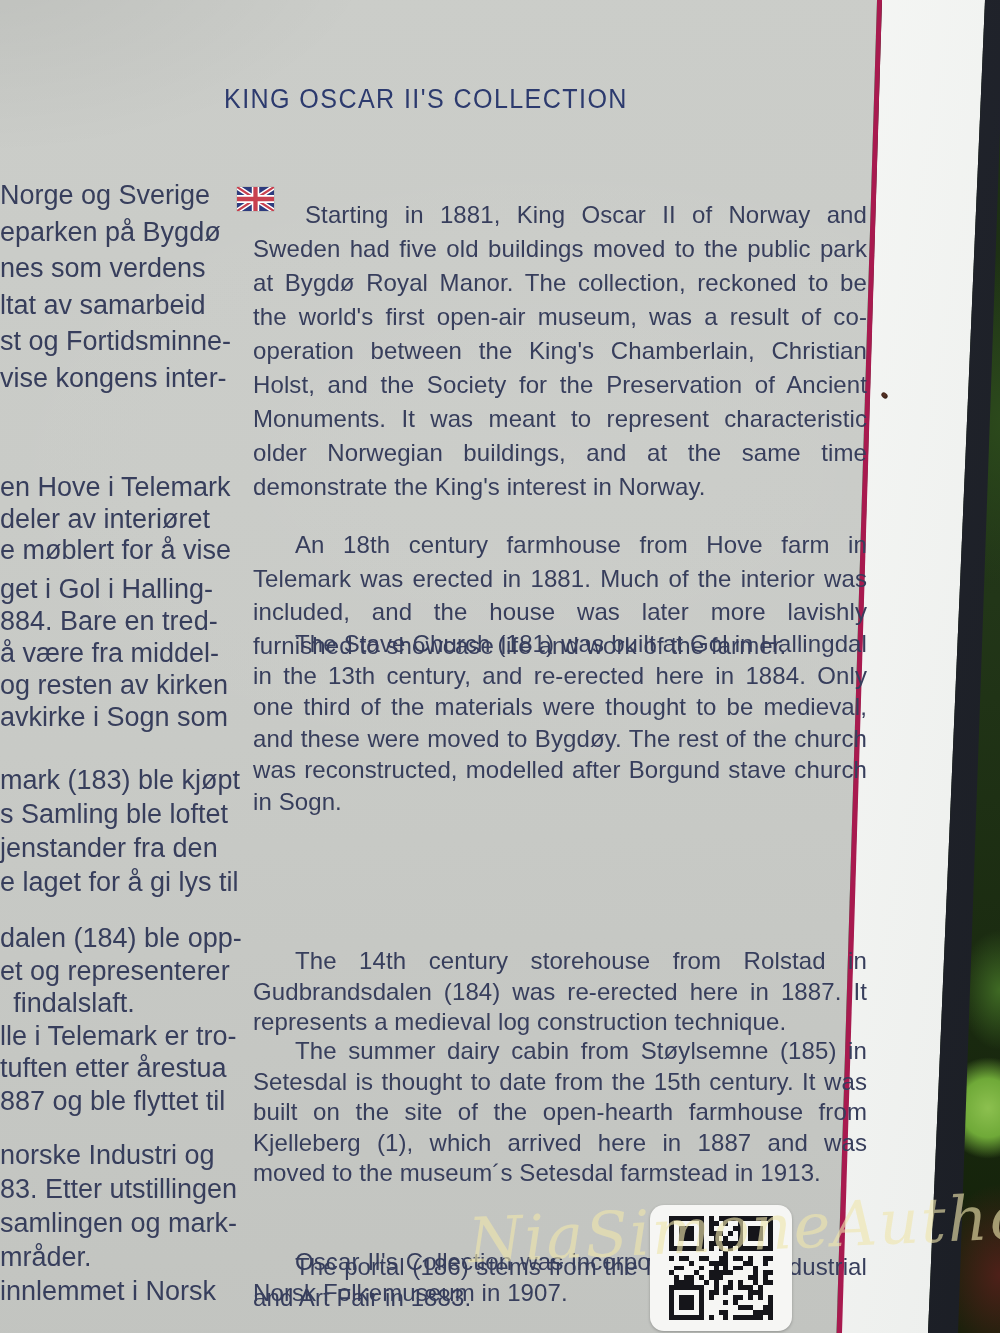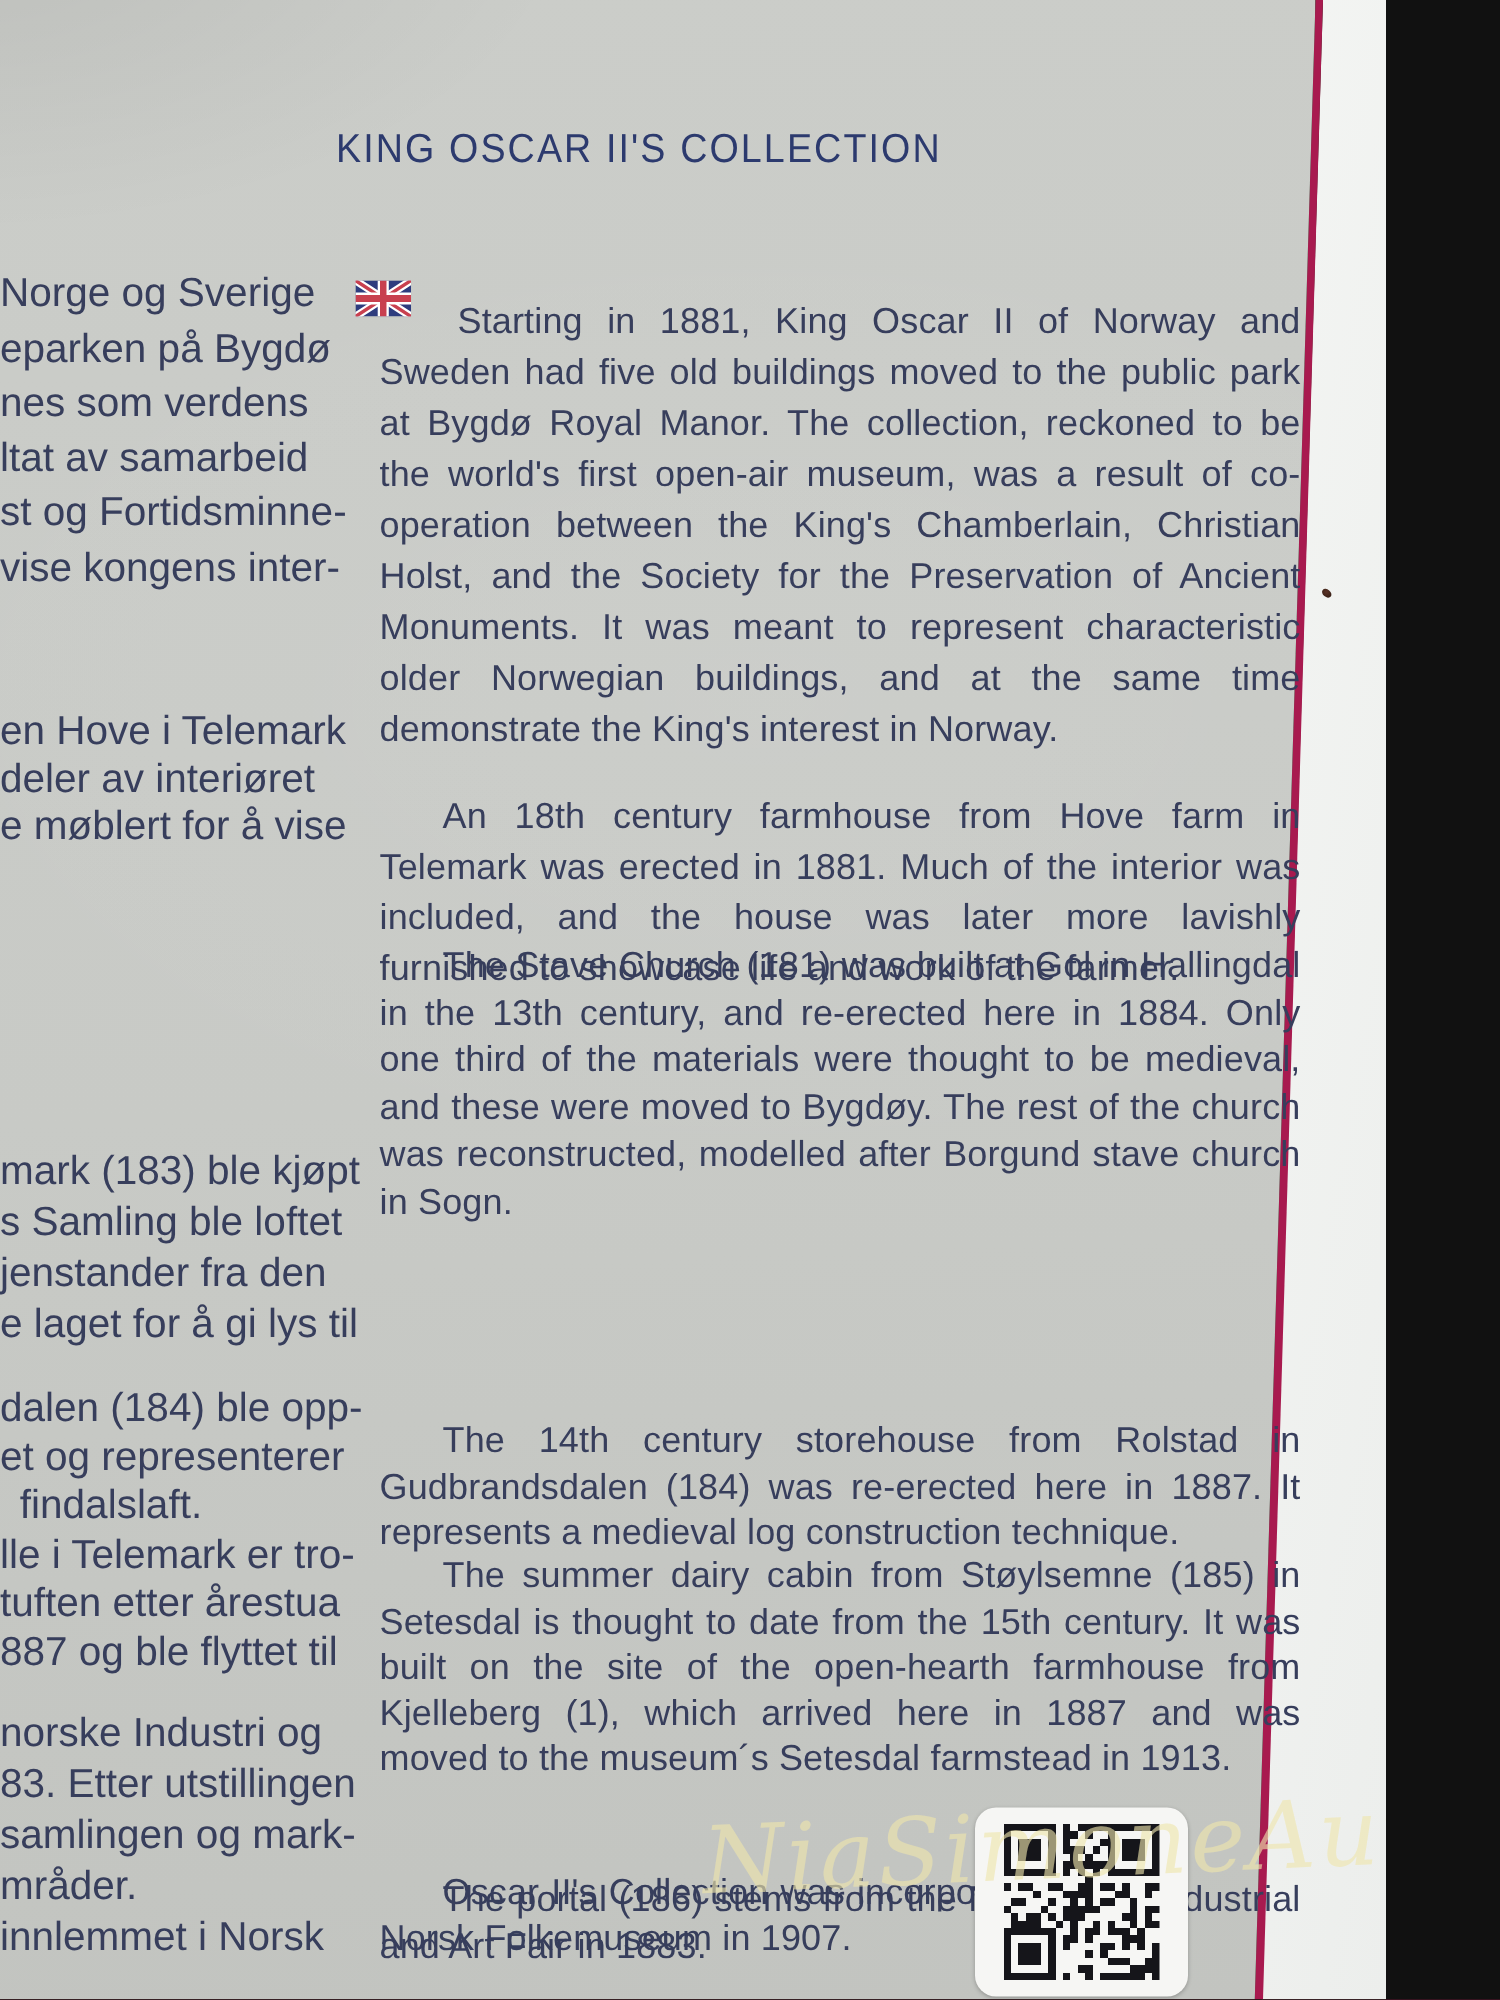--- a/index.html
+++ b/index.html
@@ -1,16 +1,16 @@
 <!DOCTYPE html>
 <html style="--sign-gray: #c8cac6; --text-navy: #373e5c; --title-navy: #2c3a6e; --edge-magenta: #a81a4f; --side-white: #f5f6f4; --post-dark: #252831; --watermark-cream: #efe6ad;"><head>
 <meta charset="utf-8">
 <style>
   html,body{margin:0;padding:0;background:#111}
-  #stage{position:relative;width:924px;height:1333px;overflow:hidden;
+  #stage{position:relative;width:1000px;height:1333px;overflow:hidden;
          font-family:"Liberation Sans",sans-serif;background:#15230f}
   .layer{position:absolute;inset:0}
 
   
   #foliage{
     background:
       radial-gradient(60px 65px at 988px 1108px, #8cc04f 0%, #6fa938 45%, rgba(111,169,56,0) 78%),
       radial-gradient(55px 80px at 1000px 990px, #3f6a24 0%, rgba(63,106,36,0) 75%),
       radial-gradient(95px 130px at 1000px 1275px, #4e2019 0%, rgba(78,32,25,0) 70%),
       radial-gradient(120px 220px at 1005px 420px, #2c4a1c 0%, rgba(44,74,28,0) 75%),
@@ -104,20 +104,27 @@
       <div>eparken på Bygdø</div>
       <div>nes som verdens</div>
       <div>ltat av samarbeid</div>
       <div>st og Fortidsminne-</div>
       <div>vise kongens inter-</div>
     </div>
   <div class="no-g" id="no-g2">
       <div>en Hove i Telemark</div>
       <div>deler av interiøret</div>
       <div>e møblert for å vise</div>
+    </div>
+  <div class="no-g" id="no-g3">
+      <div>get i Gol i Halling-</div>
+      <div>884. Bare en tred-</div>
+      <div>å være fra middel-</div>
+      <div>og resten av kirken</div>
+      <div>avkirke i Sogn som</div>
     </div>
   <div class="no-g" id="no-g4">
       <div>mark (183) ble kjøpt</div>
       <div>s Samling ble loftet</div>
       <div>jenstander fra den</div>
       <div>e laget for å gi lys til</div>
     </div>
   <div class="no-g" id="no-g5">
       <div>dalen (184) ble opp-</div>
       <div>et og representerer</div>

